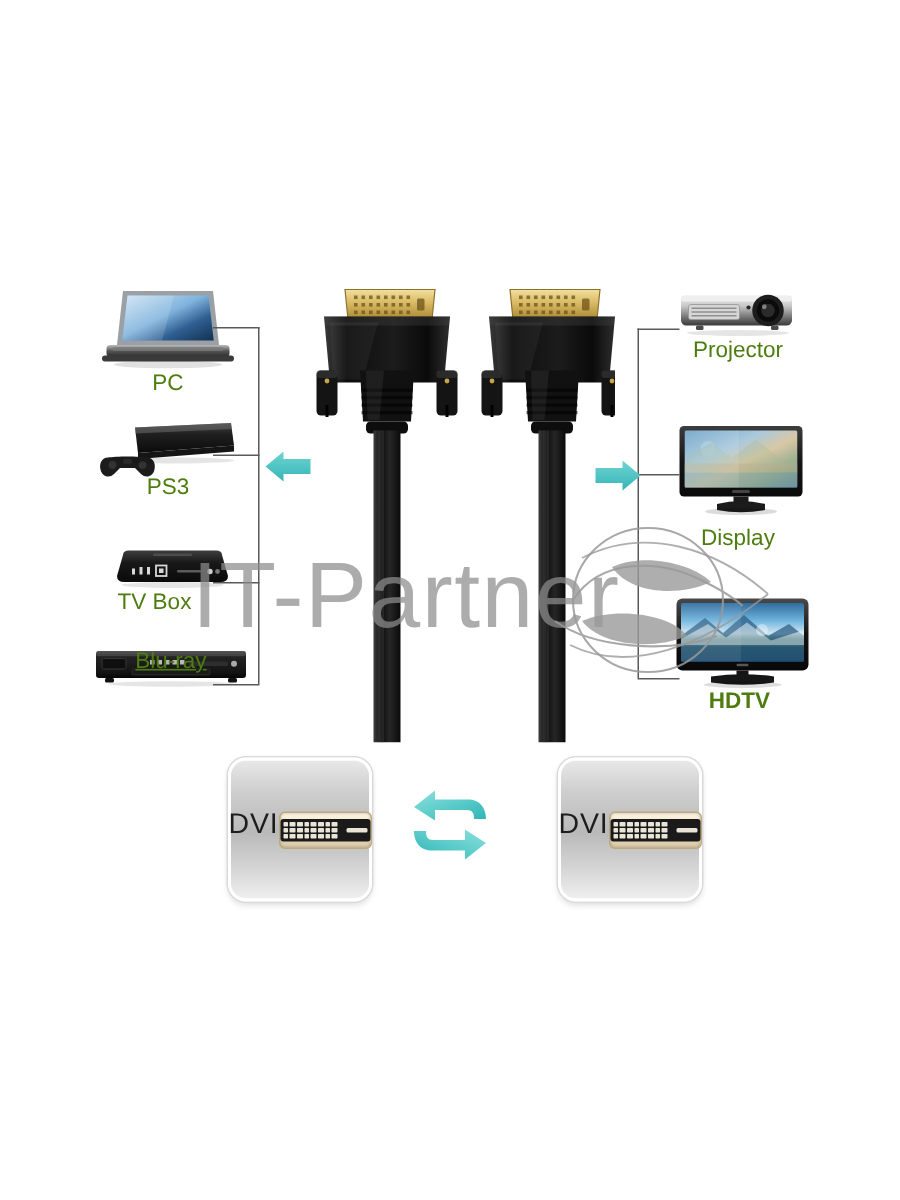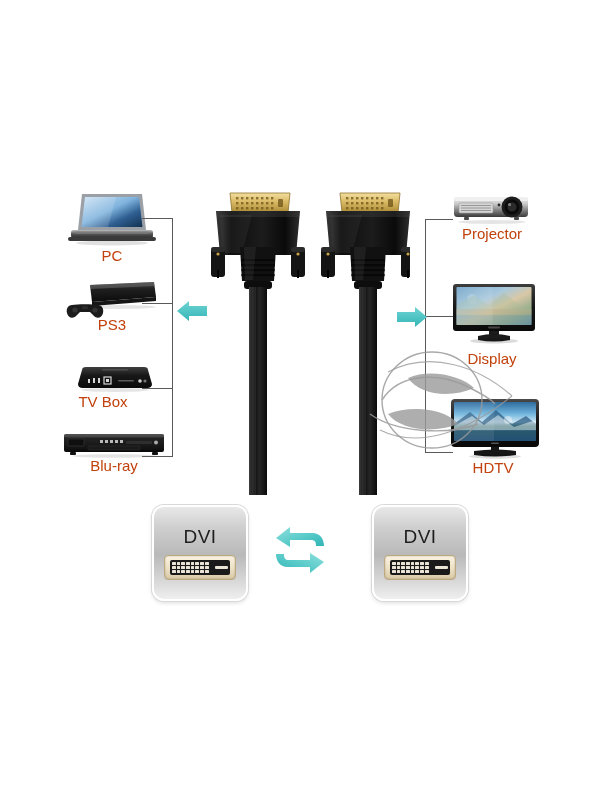--- a/index.html
+++ b/index.html
@@ -19,42 +19,42 @@
   .wm-text{
     position:absolute;left:128px;top:362px;
     font-family:"Liberation Sans","DejaVu Sans",sans-serif;
     font-size:62px;font-weight:300;color:#8d8d8d;opacity:.72;
     letter-spacing:1px;white-space:nowrap;
   }
 
   
   .dev-label{
     position:absolute;text-align:center;
-    font-size:15px;color:#c2410c;white-space:nowrap;
+    font-size:15px;color:#4d7c0f;white-space:nowrap;
     font-family:"Liberation Sans","DejaVu Sans",sans-serif;
   }
 
   .device{position:absolute;}
 
   
   .bracket{position:absolute;z-index:3;}
   .bline{position:absolute;background:#5a5a5a;}
   .bline.v{width:1px;}
   .bline.h{height:1px;}
 
   
   .arrow-left,.arrow-right{position:absolute;z-index:6;}
 
   
   .dvi-box{
     position:absolute;width:92px;height:92px;border-radius:12px;
     background:linear-gradient(180deg,#e8e8e8 0%,#cfcfcf 22%,#b9b9b9 52%,#d5d5d5 78%,#efefef 100%);
     border:2px solid #ffffff;
     box-shadow:0 0 0 1px #d9d9d9, 0 2px 4px rgba(0,0,0,.14);
-    display:flex;flex-direction:column;align-items:center;justify-content:center;
+    display:flex;flex-direction:row;align-items:center;justify-content:center;
   }
   .dvi-title{
     font-size:19px;color:#1d1d1d;letter-spacing:.5px;margin-bottom:7px;
     font-family:"Liberation Sans","DejaVu Sans",sans-serif;
   }
   .dvi-port{
     width:70px;height:23px;border-radius:4px;
     background:linear-gradient(180deg,#fbf3e2 0%,#efe2c6 50%,#d8c9a6 100%);
     border:1px solid #bda97f;
     display:flex;align-items:center;justify-content:center;
@@ -74,20 +74,21 @@
   .swap-arrow{position:absolute;z-index:6;}
 
   .cable{position:absolute;z-index:4;}
 </style>
 </head>
 <body>
 
 <div class="stage">
 
   <div class="watermark">
+    <div class="wm-text">IT-Partner</div>
     <svg width="600" height="800" style="position:absolute;left:0;top:0;">
       <g stroke="#9a9a9a" stroke-width="1.4" fill="none" opacity=".85">
         <ellipse cx="432" cy="400" rx="50" ry="48"></ellipse>
         <path d="M382 400 C 400 372, 440 372, 470 388 C 490 398, 495 404, 495 404"></path>
         <path d="M370 414 C 395 432, 445 436, 478 424"></path>
       </g>
       <g fill="#9a9a9a" opacity=".8">
         <path d="M408 378 C 430 368, 462 376, 474 388 C 452 398, 420 396, 408 378 Z"></path>
         <path d="M388 414 C 412 404, 448 410, 458 424 C 434 434, 400 430, 388 414 Z"></path>
       </g>
@@ -229,21 +230,21 @@
         <rect x="58" y="8" width="3" height="3"></rect>
       </g>
       <rect x="64" y="9" width="26" height="3" rx="1" fill="#2e2e2e"></rect>
       <circle cx="94" cy="10.5" r="2" fill="#aaa"></circle>
       <rect x="26" y="14" width="52" height="4" rx="1" fill="#1a1a1a" stroke="#333" stroke-width=".5"></rect>
       <rect x="8" y="20" width="6" height="3" rx="1" fill="#111"></rect>
       <rect x="90" y="20" width="6" height="3" rx="1" fill="#111"></rect>
       <ellipse cx="52" cy="24" rx="42" ry="1.8" fill="#000" opacity=".1"></ellipse>
     </svg>
   </div>
-  <div class="dev-label" style="left:60px;top:457px;width:108px;">Blu-ray</div>
+  <div class="dev-label" style="left:60px;top:432px;width:108px;text-decoration:underline;">Blu-ray</div>
 
   <div class="device" style="left:452px;top:193px;">
     <svg width="80" height="34" viewBox="0 0 80 34">
       <defs>
         <linearGradient id="prj" x1="0" y1="0" x2="0" y2="1">
           <stop offset="0" stop-color="#f2f2f2"></stop>
             <stop offset=".35" stop-color="#c8c8c8"></stop>
           <stop offset=".75" stop-color="#6e6e6e"></stop>
             <stop offset="1" stop-color="#3a3a3a"></stop>
         </linearGradient>
@@ -325,21 +326,21 @@
         <path d="M4 33 L86 33 L86 43 L4 43 Z" fill="#1e4f6e" opacity=".85"></path>
         <circle cx="58" cy="22" r="4" fill="#ffffff" opacity=".5"></circle>
       </g>
       <rect x="4" y="4" width="40" height="39" fill="#ffffff" opacity=".08"></rect>
       <rect x="41" y="44.5" width="8" height="1.6" rx=".8" fill="#555"></rect>
       <rect x="41" y="49" width="8" height="4" fill="#151515"></rect>
       <path d="M24 53 Q45 50 66 53 L66 57 Q45 60 24 57 Z" fill="#161616"></path>
       <ellipse cx="45" cy="58.5" rx="26" ry="2.2" fill="#000" opacity=".13"></ellipse>
     </svg>
   </div>
-  <div class="dev-label" style="left:438px;top:459px;width:110px;">HDTV</div>
+  <div class="dev-label" style="left:438px;top:459px;width:110px;font-weight:bold;">HDTV</div>
 
   <svg class="cable" style="left:200px;top:185px;" width="210" height="310" viewBox="0 0 210 310">
     <defs>
       <linearGradient id="gold" x1="0" y1="0" x2="0" y2="1">
         <stop offset="0" stop-color="#f2dfa0"></stop>
           <stop offset=".45" stop-color="#d9b963"></stop>
         <stop offset="1" stop-color="#a98834"></stop>
       </linearGradient>
       <linearGradient id="blk" x1="0" y1="0" x2="1" y2="0">
         <stop offset="0" stop-color="#3a3a3a"></stop>

